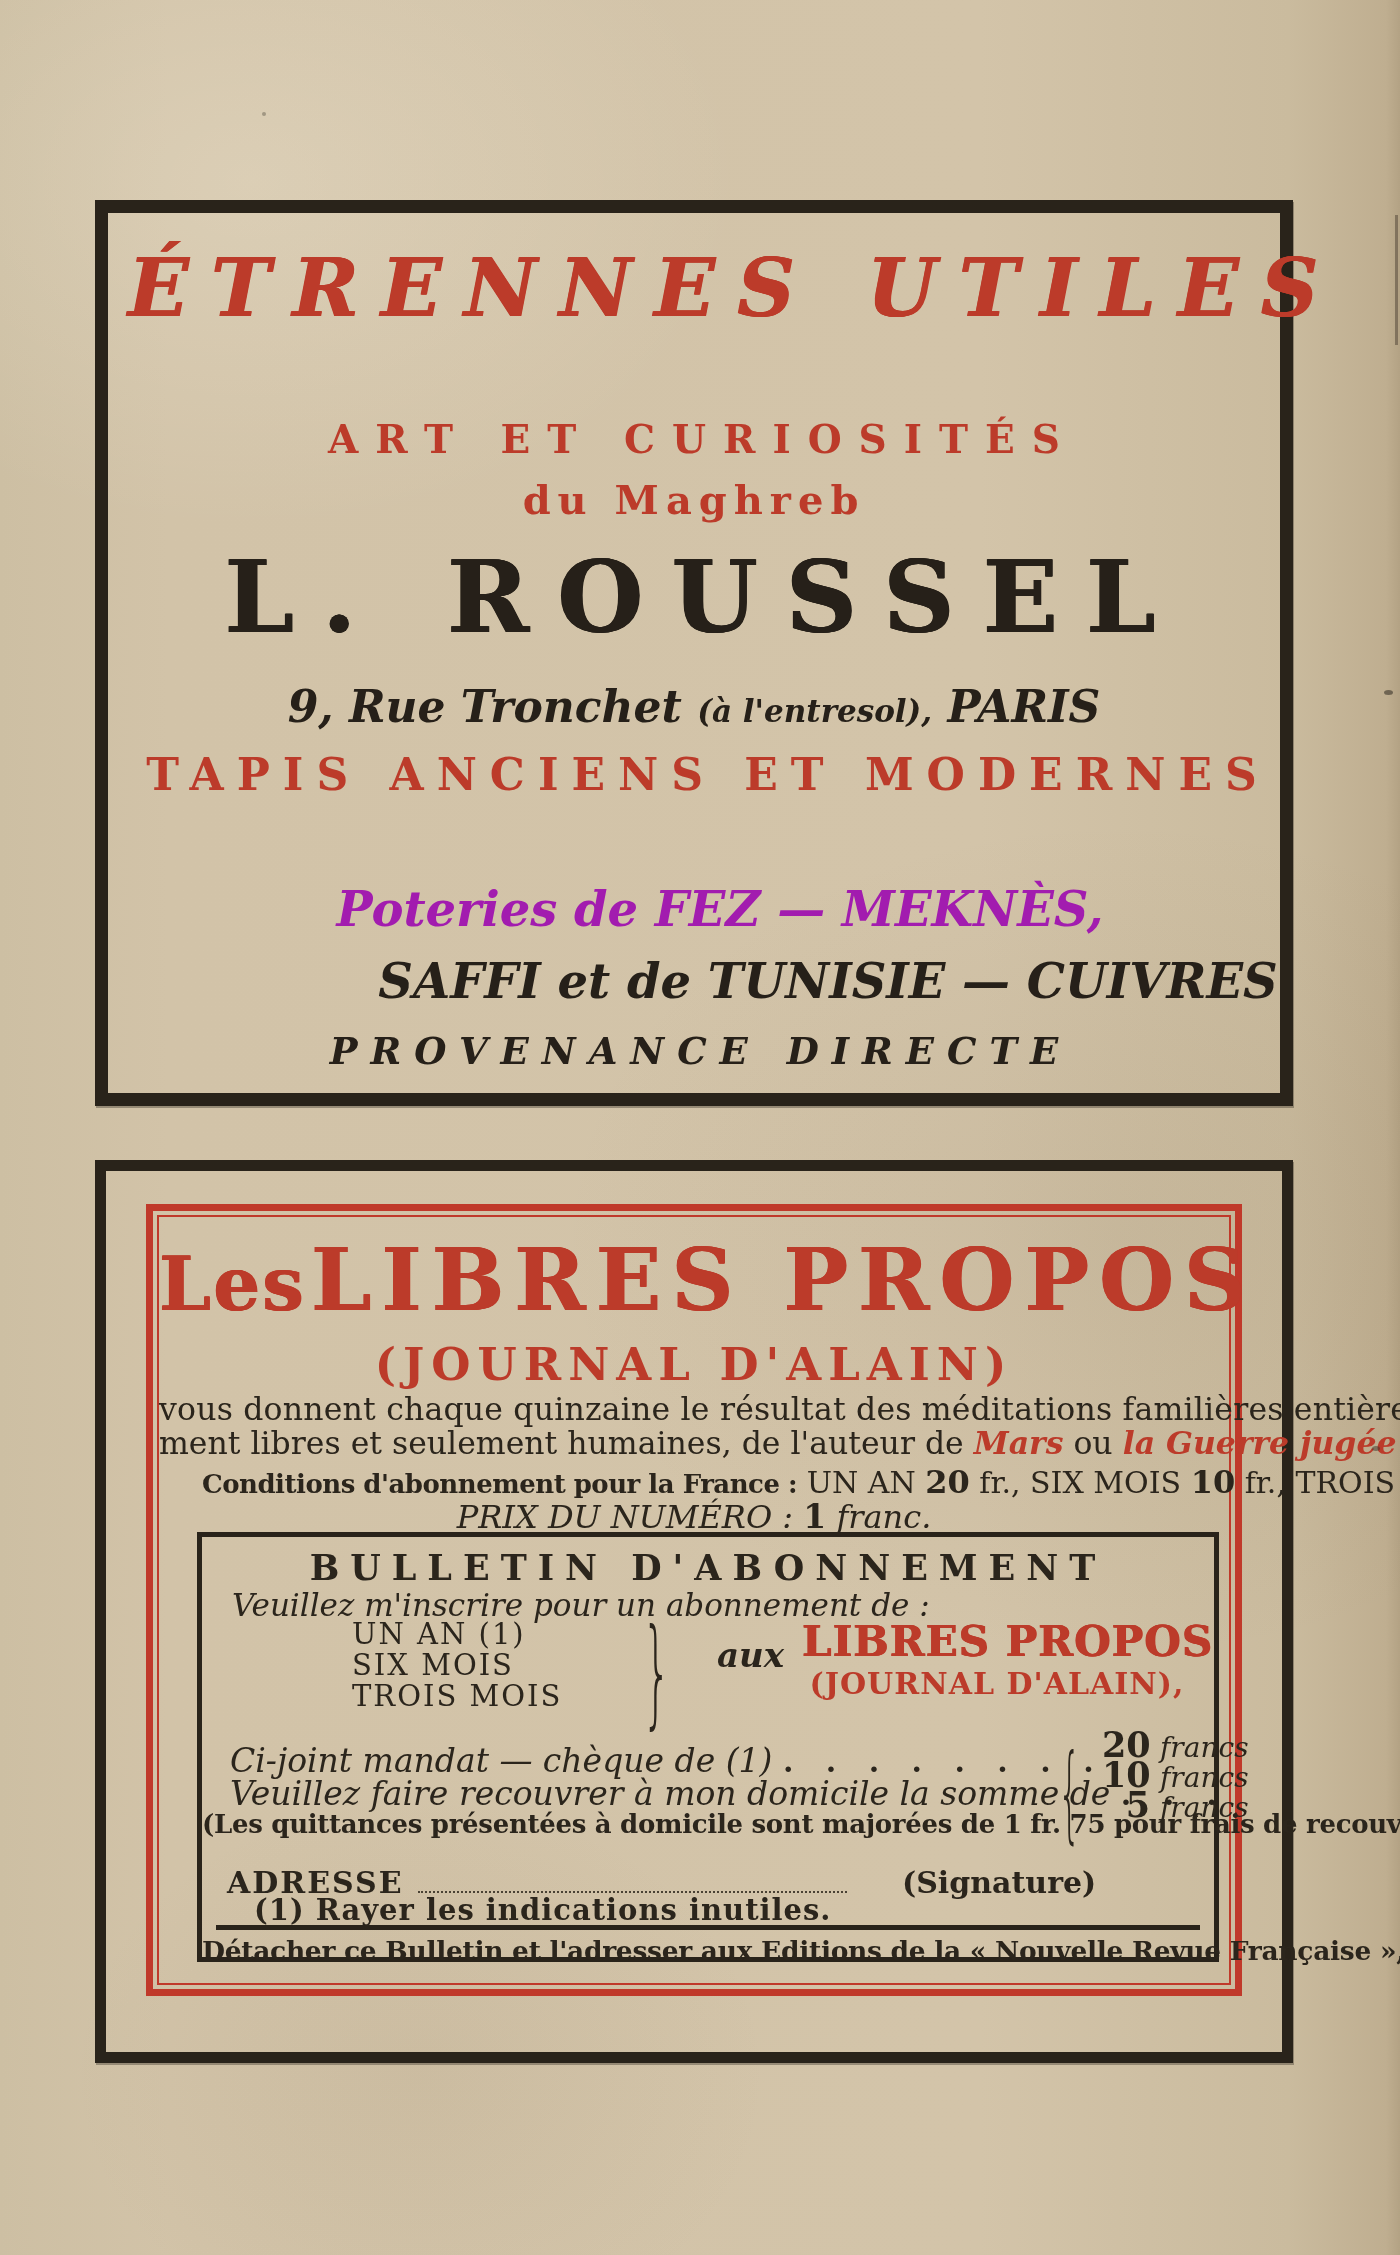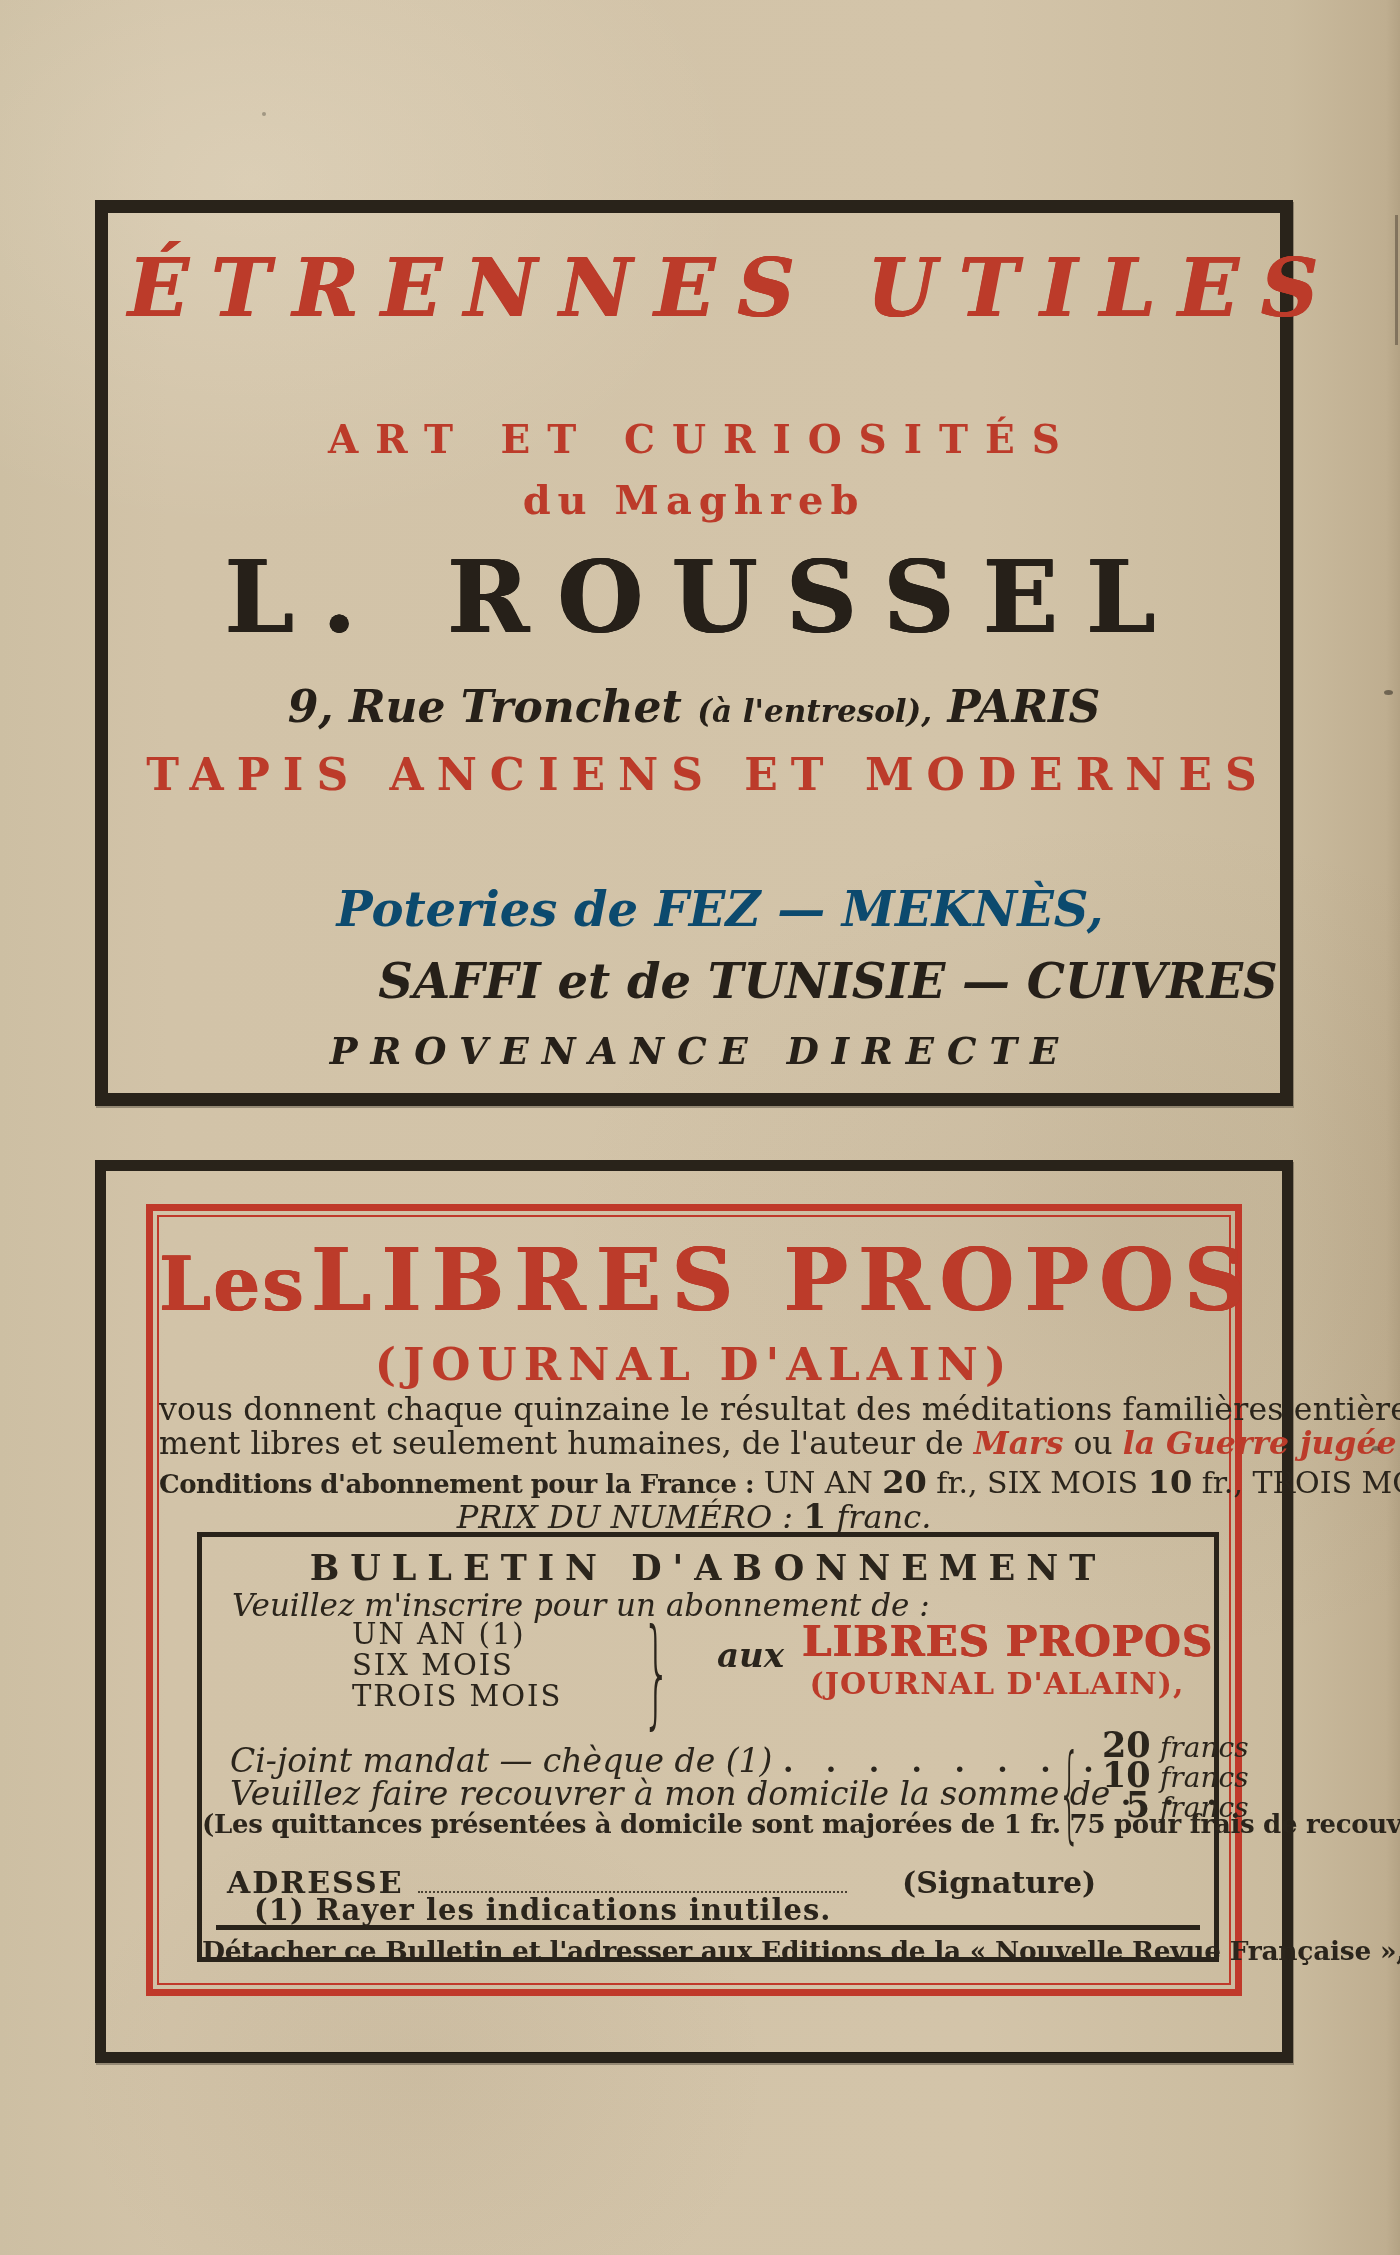--- a/index.html
+++ b/index.html
@@ -30,21 +30,21 @@
   .thick { text-shadow: 0.6px 0 currentColor, -0.4px 0 currentColor; }
 
   .a1-title    { top: 28px;  font-size: 80px; font-style: italic; font-weight: bold; letter-spacing: 22px; padding-left: 20px; }
   .a1-sub1     { top: 203px; font-size: 39px; font-weight: bold; letter-spacing: 17px; padding-left: 17px; }
   .a1-sub2     { top: 263px; font-size: 40px; font-weight: bold; letter-spacing: 7px; }
   .a1-name     { top: 326px; font-size: 99px; font-weight: bold; letter-spacing: 28px; padding-left: 20px; color: #262019; }
   .a1-addr     { top: 468px; font-size: 44px; font-weight: bold; font-style: italic; color: #262019; }
   .a1-addr .paren { font-size: 31px; }
   .a1-tapis    { top: 536px; font-size: 44px; font-weight: bold; letter-spacing: 13px; padding-left: 28px; }
   .a1-coussins { top: 600px; font-size: 44px; font-weight: bold; letter-spacing: 17px; padding-left: 17px; }
-  .a1-poteries { top: 668px; font-size: 48px; font-weight: bold; font-style: italic; text-align: left; padding-left: 52px; color: #0c4a6e;}
+  .a1-poteries { top: 668px; font-size: 48px; font-weight: bold; font-style: italic; text-align: left; padding-left: 52px; color: #a21caf;}
   .a1-saffi    { top: 740px; font-size: 48px; font-weight: bold; font-style: italic; text-align: left; padding-left: 268px; color: #262019;}
   .a1-prov     { top: 816px; font-size: 37px; font-weight: bold; font-style: italic; letter-spacing: 13px; padding-left: 13px; color: #262019;}
 
   
   .ad2 {
     position: absolute; left: 95px; top: 1160px;
     width: 1198px; height: 903px;
     border: 11px solid #29231a;
     box-shadow: 1px 2px 0 rgba(41,35,26,0.35);
   }
@@ -59,21 +59,21 @@
   .red-inner .abs { position: absolute; left: 0; right: 0; text-align: center; white-space: nowrap; }
 
   .lp-title { top: 12px; }
   .lp-title .les  { font-size: 74px; font-weight: bold; letter-spacing: 2px; }
   .lp-title .main { font-size: 86px; font-weight: bold; letter-spacing: 10px; }
   .lp-sub   { top: 121px; font-size: 45px; letter-spacing: 7px; font-weight: bold; }
   .lp-p1    { top: 174px; font-size: 31.5px; letter-spacing: 0.2px; }
   .lp-p2    { top: 207px; font-size: 31.5px; }
   .lp-p2 .rital { font-style: italic; font-weight: bold; }
   .lp-cond  { top: 246px; font-size: 30px; }
-  .lp-cond .condensed { font-weight: bold; font-size: 26px; letter-spacing: -0.5px; }
+  .lp-cond .condensed { font-weight: bold; font-size: 26px; letter-spacing: -0.5px; padding-left: 43px; }
   .lp-cond b { font-size: 32px; }
   .lp-prix  { top: 280px; font-size: 32px; font-style: italic; }
   .lp-prix b { font-style: normal; font-size: 33px; }
 
   .bulletin {
     position: absolute; left: 38px; top: 315px; width: 1022px; height: 430px;
     border: 5px solid #29231a;
   }
   .bulletin .babs { position: absolute; white-space: nowrap; }
   .b-head   { top: 10px; left: 0; right: 0; text-align: center; font-size: 35px; font-weight: bold; letter-spacing: 11px; }

